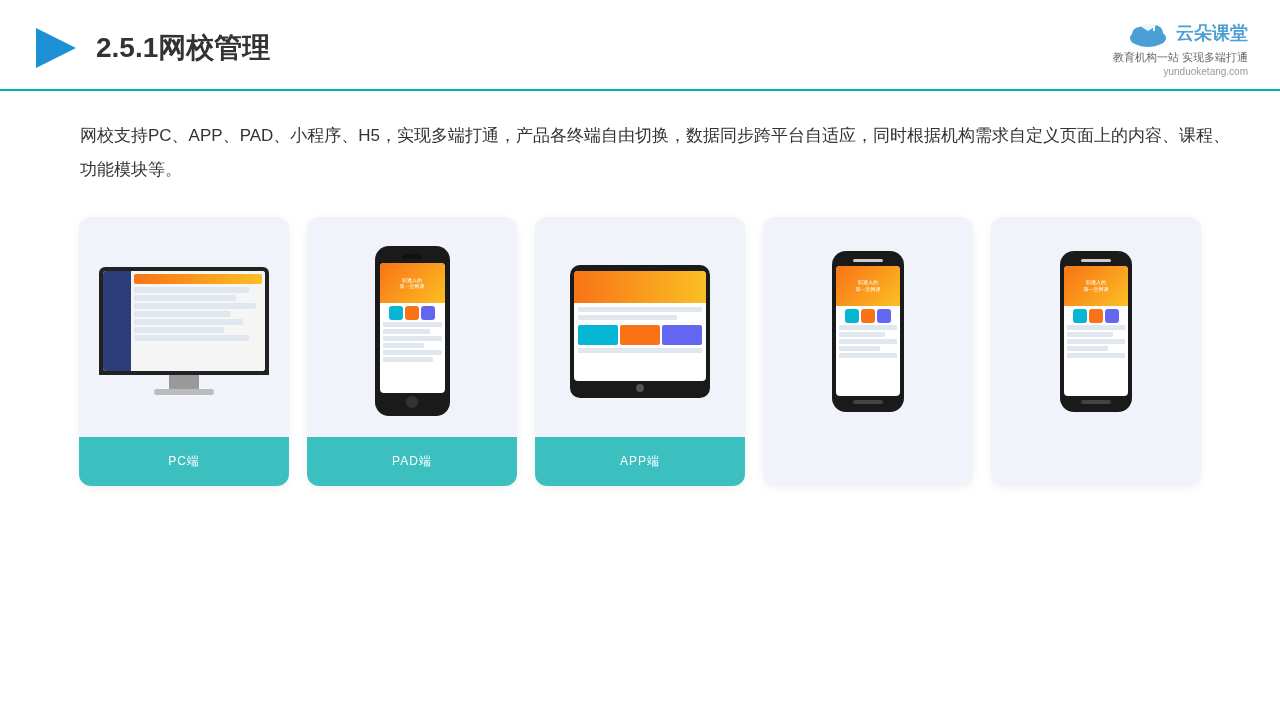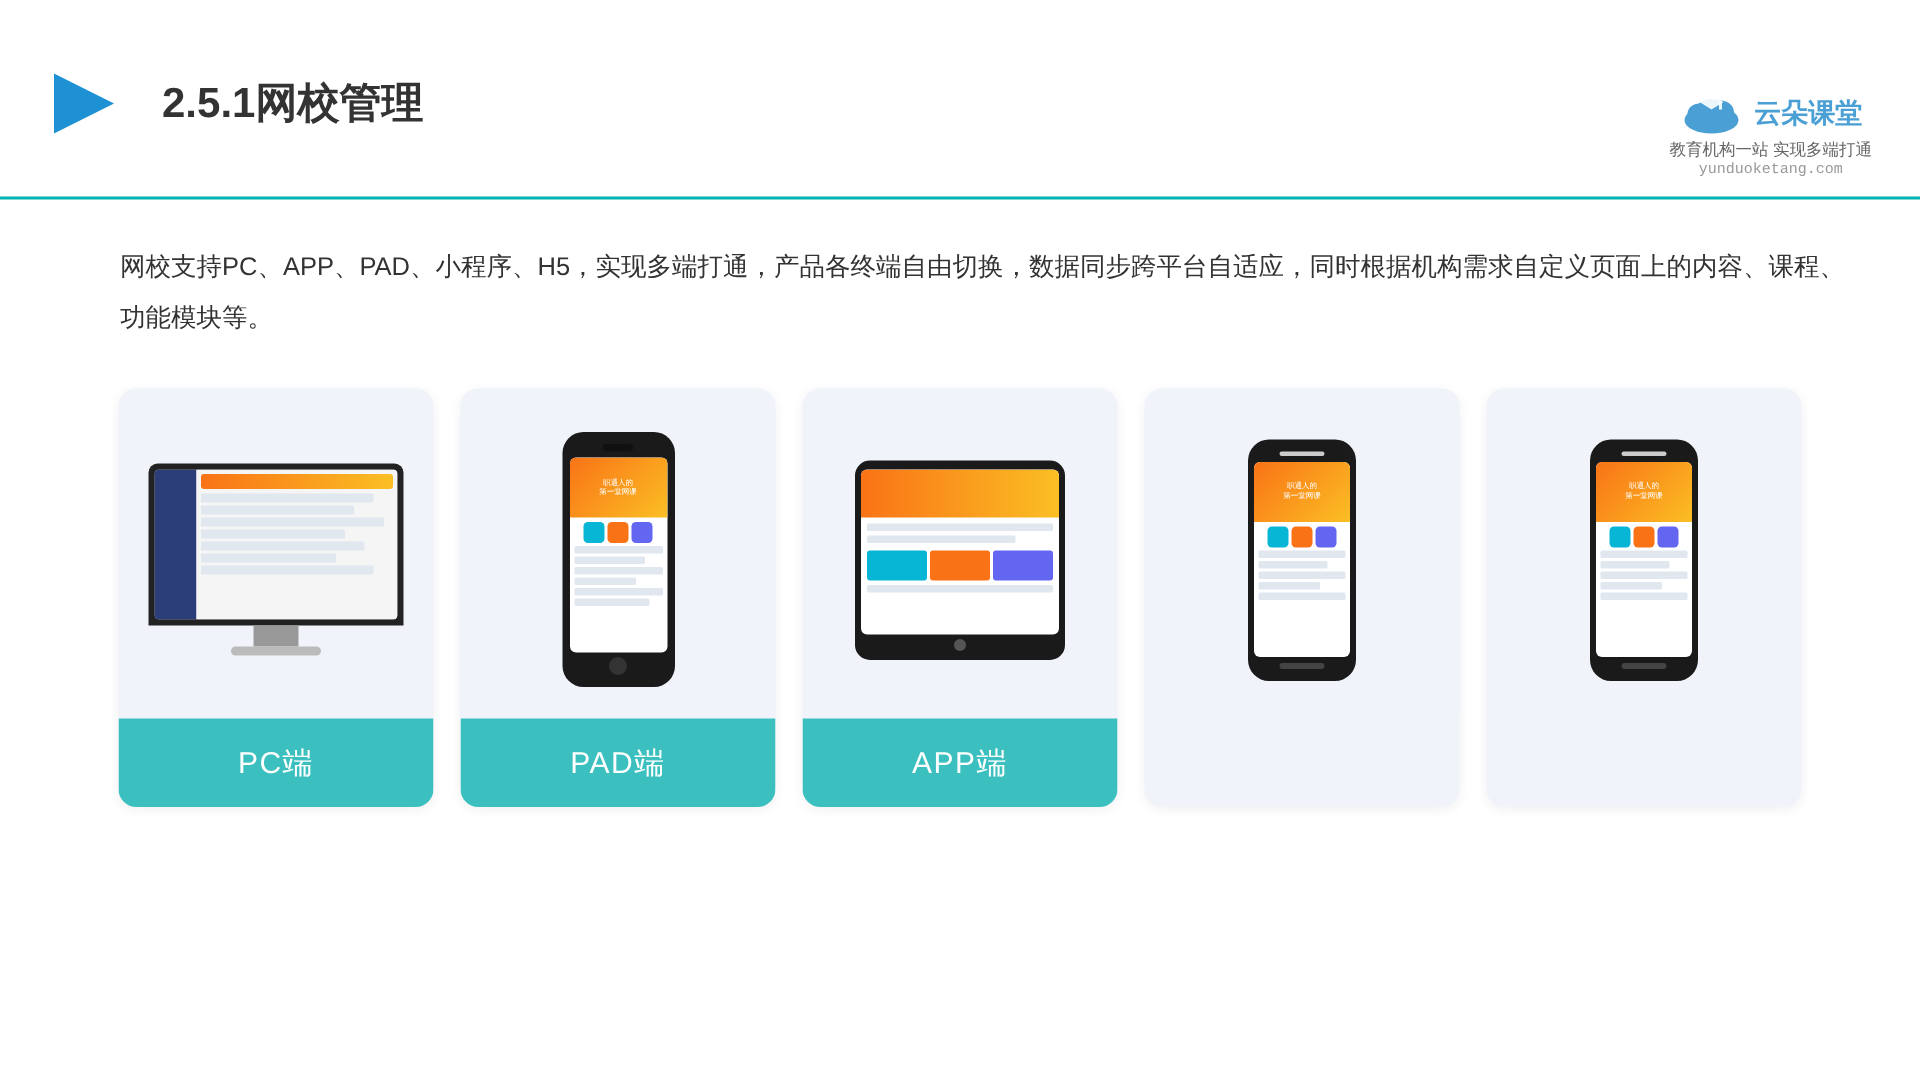--- a/index.html
+++ b/index.html
@@ -17,36 +17,35 @@
       display: flex;
       align-items: center;
       justify-content: space-between;
       padding: 18px 32px 0 32px;
       border-bottom: 2px solid #00b4b4;
       padding-bottom: 12px;
     }
     .header-left {
       display: flex;
       align-items: center;
-      gap: 28px;
+      gap: 16px;
     }
     .play-icon {
       width: 48px;
       height: 48px;
     }
     .page-title {
       font-size: 28px;
       font-weight: bold;
       color: #333;
     }
     .logo-area {
       display: flex;
       flex-direction: column;
-      align-items: center;
-      margin-top: 42px;
+      align-items: flex-end;
     }
     .logo-cloud {
       display: flex;
       align-items: center;
       gap: 6px;
     }
     .cloud-icon-svg {
       width: 44px;
       height: 30px;
     }
@@ -58,21 +57,20 @@
     .logo-sub {
       font-size: 11px;
       color: #666;
       text-align: center;
       margin-top: 2px;
     }
     .logo-url {
       font-size: 10px;
       color: #999;
       margin-top: 1px;
-      font-family: Liberation Mono, monospace;
     }
 
     
     .description {
       margin: 28px 44px 0 80px;
       font-size: 17px;
       color: #333;
       line-height: 2;
     }
 
@@ -104,21 +102,21 @@
       justify-content: center;
       background: #f0f4fa;
       padding: 16px 10px 8px 10px;
     }
 
     .device-label {
       width: 100%;
       background: #3bbfbf;
       color: white;
       text-align: center;
-      font-size: 20px;
+      font-size: 12px;
       padding: 16px 0;
       font-weight: 500;
       letter-spacing: 1px;
     }
 
     
     .monitor {
       position: relative;
       width: 170px;
     }

